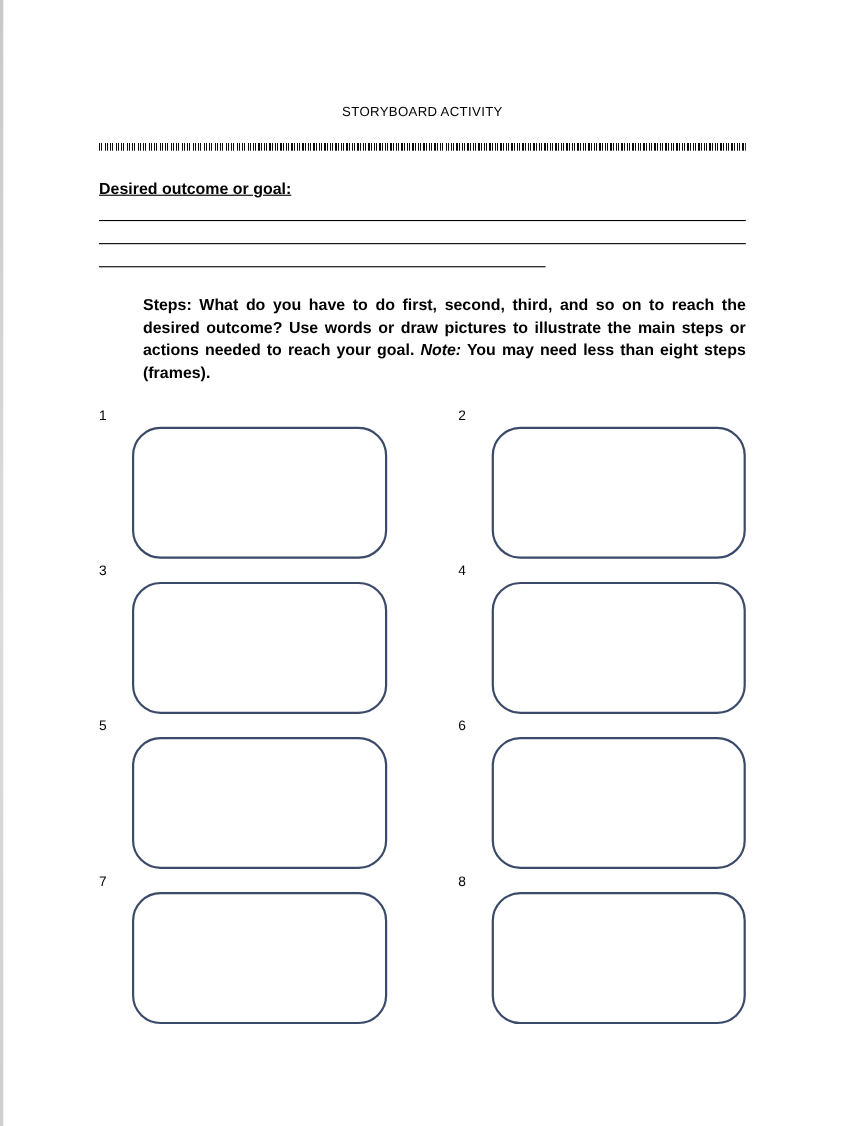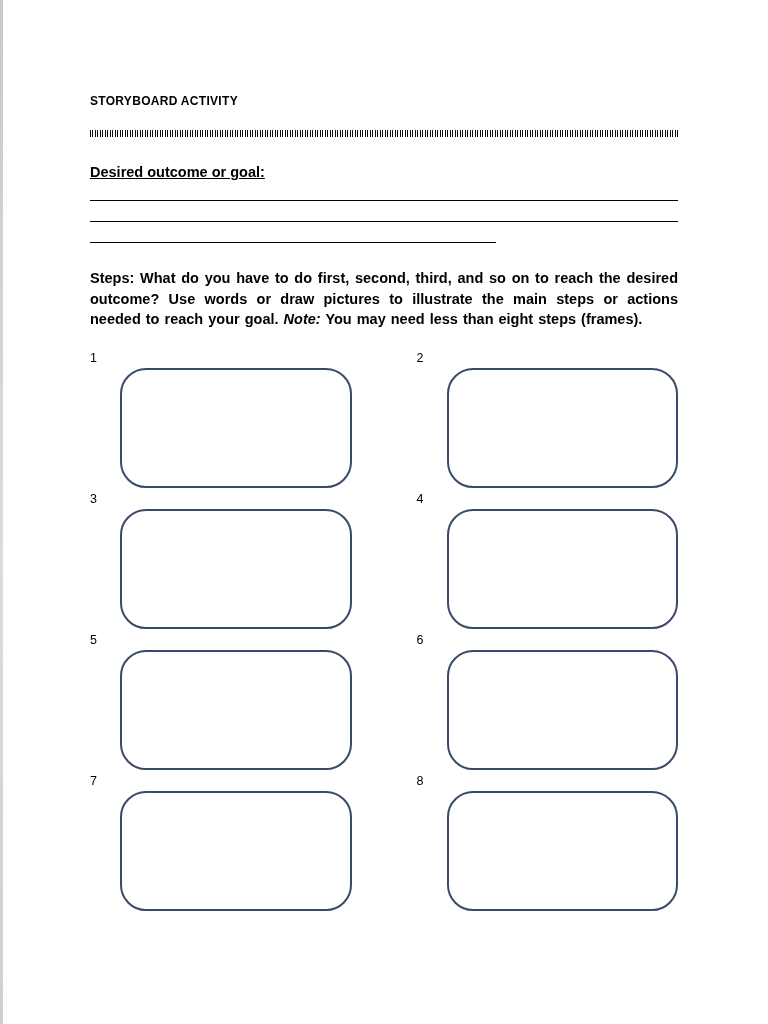--- a/index.html
+++ b/index.html
@@ -21,21 +21,22 @@
     left: 0;
     top: 0;
     width: 3px;
     height: 100%;
     background: linear-gradient(180deg, #c9c9c9 0%, #dcdcdc 55%, #cfcfcf 100%);
   }
   .content {
     padding: 94px 90px 0 90px;
   }
   .doc-title {
-    font-weight: bold;
+    text-align: center;
+    font-weight: normal;
     font-size: 12px;
     letter-spacing: 0.3px;
   }
   .divider-hatched {
     margin-top: 22px;
     height: 7px;
     background: repeating-linear-gradient(
       90deg,
       #0d0d0d 0px, #0d0d0d 1px,
       #ffffff 1px, #ffffff 2px,
@@ -56,20 +57,21 @@
   .write-line.short {
     width: 69%;
   }
   .steps-paragraph {
     margin-top: 25px;
     font-weight: bold;
     font-size: 14.5px;
     line-height: 20.5px;
     text-align: justify;
     word-spacing: 1px;
+    margin-left: 40px;
   }
   .note-label {
     font-style: italic;
   }
   .frames-grid {
     margin-top: 21px;
     display: grid;
     grid-template-columns: 1fr 1fr;
     column-gap: 65px;
     row-gap: 4px;

